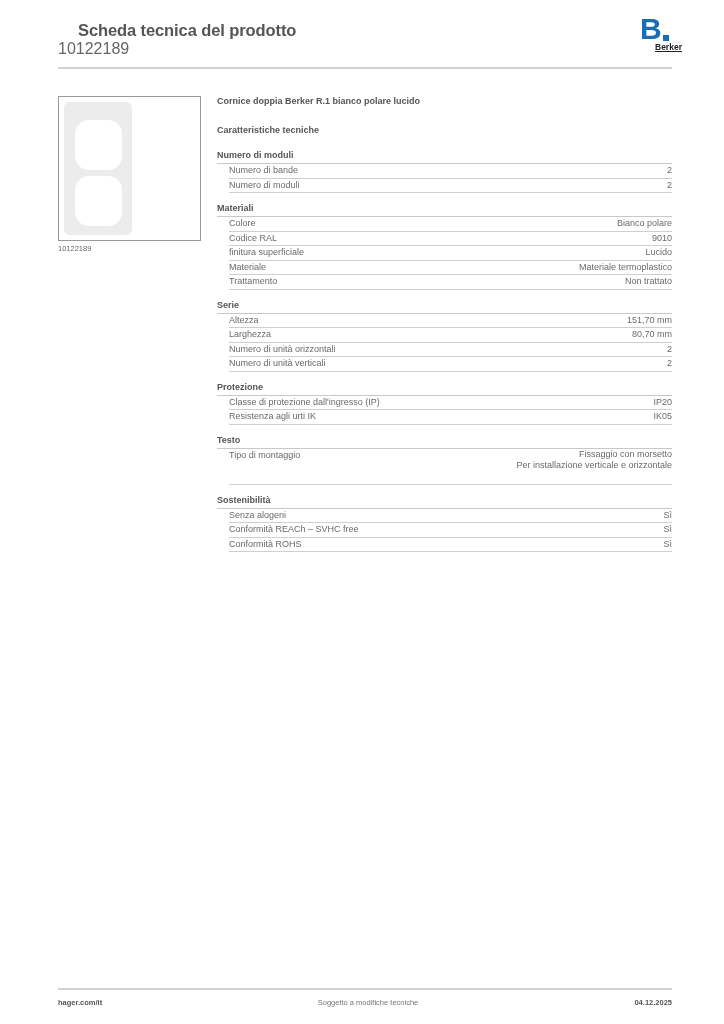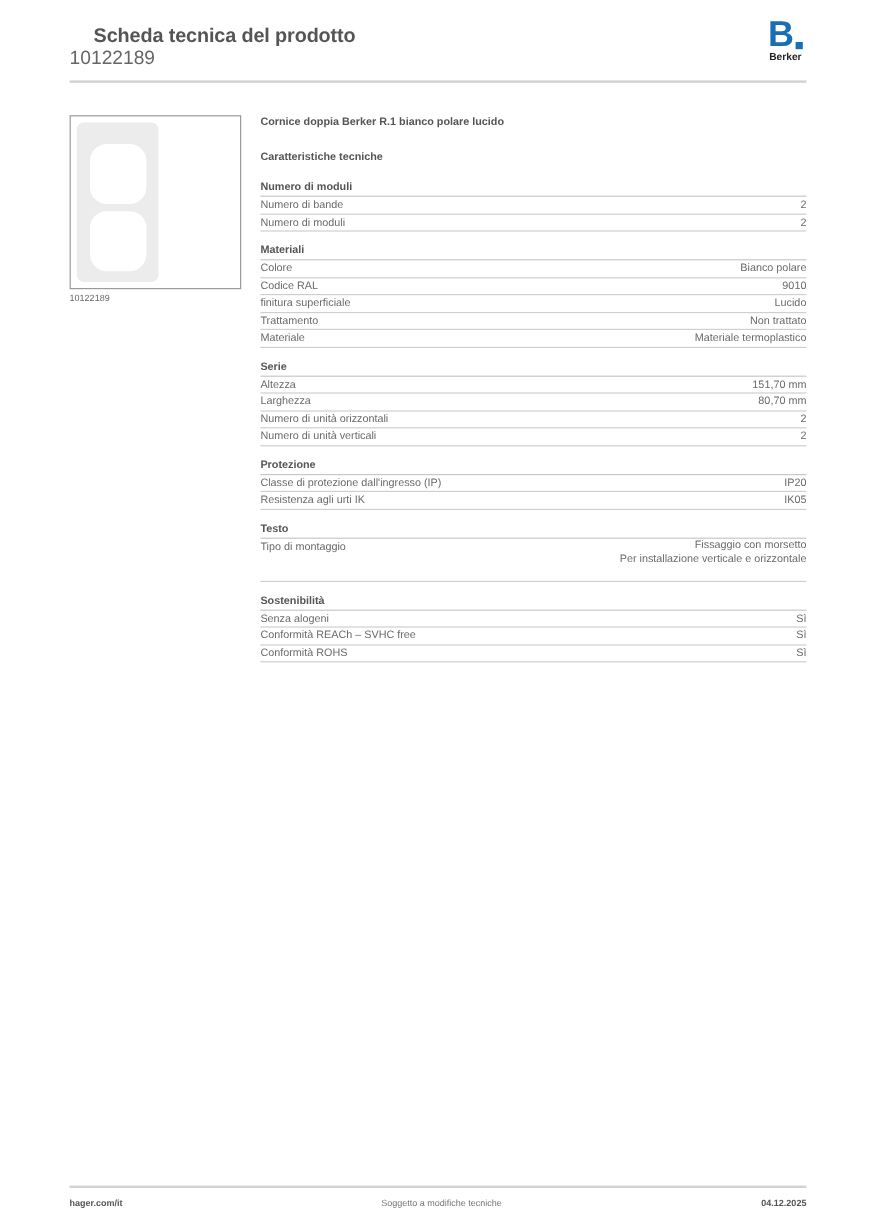--- a/index.html
+++ b/index.html
@@ -5,36 +5,36 @@
     * { box-sizing: border-box; margin: 0; padding: 0; }
     html, body { width: 724px; height: 1024px; background: #ffffff; overflow: hidden; }
     body { position: relative; font-family: "Liberation Sans", sans-serif; color: #5a5a5a; }
 
     .header { position: absolute; left: 58px; top: 20px; }
     .header .title { font-size: 16.5px; font-weight: bold; color: #555; line-height: 20px; letter-spacing: -0.1px; margin-left: 20px; }
     .header .subtitle { font-size: 16px; color: #666; line-height: 18px; }
     .logo { position: absolute; left: 640px; top: 16px; width: 36px; }
     .logo .mark { font-size: 30px; font-weight: bold; color: #1a6eb5; line-height: 26px; font-family: "Liberation Sans", sans-serif; position: relative; }
     .logo .mark .dot { display: inline-block; width: 6px; height: 6px; background: #1a6eb5; position: absolute; left: 23px; top: 19px; }
-    .logo .name { font-size: 8.5px; font-weight: bold; color: #222; line-height: 10px; margin-left: 1px; }
+    .logo .name { font-size: 8.5px; font-weight: bold; color: #222; line-height: 10px; margin-left: 15px; text-decoration: underline; }
     .rule-top { position: absolute; left: 58px; top: 67px; width: 614px; height: 2px; background: #d3d3d3; }
 
     .img-box { position: absolute; left: 58px; top: 96px; width: 143px; height: 145px; border: 1px solid #9a9a9a; background: #fff; }
     .frame { position: absolute; left: 5px; top: 5px; width: 68px; height: 133px; background: #ececec; border-radius: 6px; }
     .frame .hole { position: absolute; left: 11px; width: 47px; height: 50px; background: #fff; border-radius: 14px; }
     .frame .hole.h1 { top: 18px; }
     .frame .hole.h2 { top: 74px; }
     .img-caption { position: absolute; left: 58px; top: 244px; font-size: 7.5px; color: #666; }
 
     .content { position: absolute; left: 217px; top: 96px; width: 455px; }
     .product-name { font-size: 9px; font-weight: bold; color: #555; line-height: 11px; height: 29px; }
     .section-heading { font-size: 9px; font-weight: bold; color: #555; line-height: 11px; height: 25px; }
     .group { margin-bottom: 10px; }
     .group-title { font-size: 9px; font-weight: bold; color: #555; line-height: 11px; padding-bottom: 1px; border-bottom: 1.5px solid #c8c8c8; height: 14px; }
-    .row { display: flex; justify-content: space-between; border-bottom: 1.5px solid #cfcfcf; font-size: 9px; line-height: 13px; min-height: 14.5px; color: #6a6a6a; }
+    .row { display: flex; justify-content: space-between; border-bottom: 1.5px solid #cfcfcf; font-size: 9px; line-height: 13px; min-height: 14.5px; color: #6a6a6a; margin-left: 12px; }
     .row .label { white-space: nowrap; }
     .row .value { text-align: right; white-space: nowrap; }
     .row .value div { line-height: 11.5px; }
     .row.multi { padding-bottom: 12px; }
 
     .rule-bottom { position: absolute; left: 58px; top: 988px; width: 614px; height: 1.5px; background: #d3d3d3; }
     .footer { position: absolute; left: 58px; top: 998px; width: 614px; font-size: 7.5px; color: #555; }
     .footer .left { position: absolute; left: 0; font-weight: bold; }
     .footer .center { position: absolute; left: 0; width: 620px; text-align: center; color: #777; }
     .footer .right { position: absolute; right: 0; font-weight: bold; }
@@ -86,26 +86,26 @@
       </div>
     <div class="row">
         <span class="label">Codice RAL</span>
         <span class="value">9010</span>
       </div>
     <div class="row">
         <span class="label">finitura superficiale</span>
         <span class="value">Lucido</span>
       </div>
     <div class="row">
+        <span class="label">Materiale</span>
+        <span class="value">Materiale termoplastico</span>
+      </div>
+    <div class="row">
         <span class="label">Trattamento</span>
         <span class="value">Non trattato</span>
-      </div>
-    <div class="row">
-        <span class="label">Materiale</span>
-        <span class="value">Materiale termoplastico</span>
       </div>
   </div>
 
   <div class="group">
     <div class="group-title">Serie</div>
     <div class="row">
         <span class="label">Altezza</span>
         <span class="value">151,70 mm</span>
       </div>
     <div class="row">

